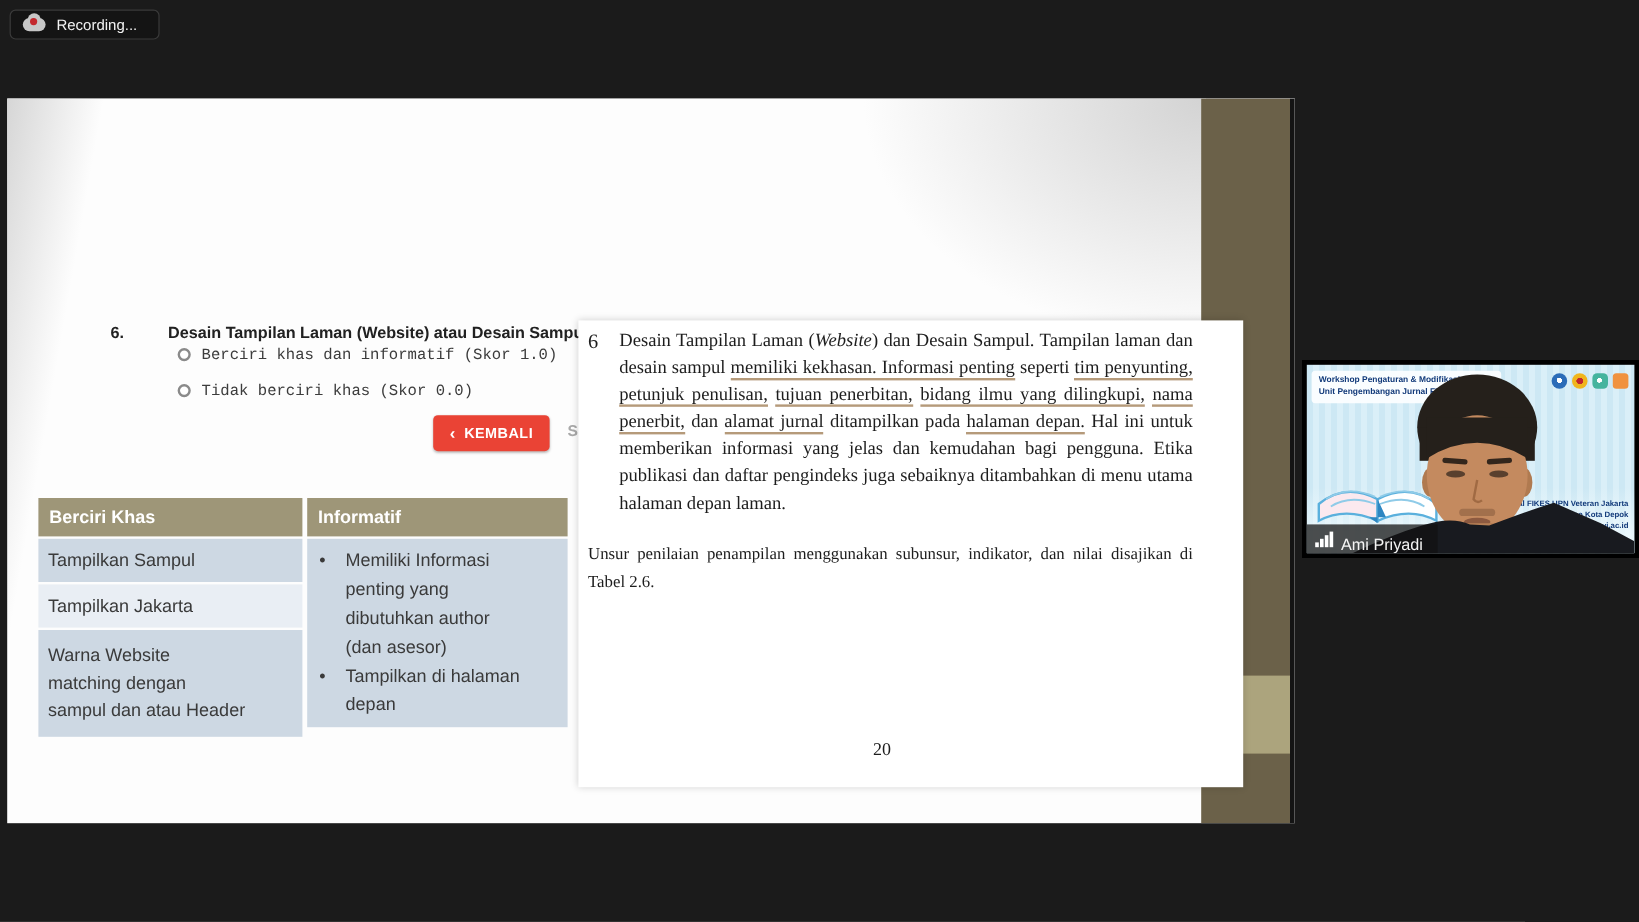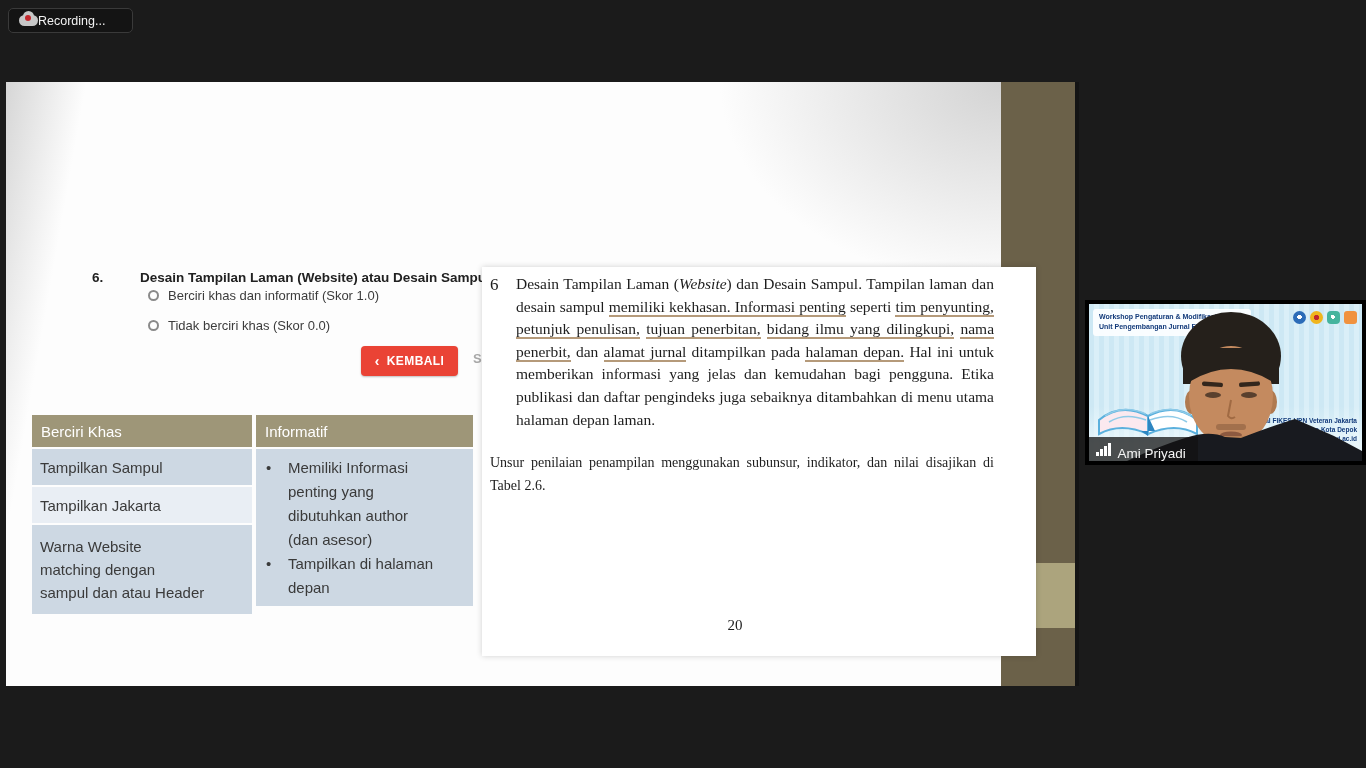--- a/index.html
+++ b/index.html
@@ -3,21 +3,21 @@
 <meta charset="utf-8">
 <style>
   * { margin:0; padding:0; box-sizing:border-box; }
   html,body { width:1366px; height:768px; background:#181818; overflow:hidden; }
   .stage { position:relative; width:1366px; height:768px; background:#1b1b1b;
            font-family:"Liberation Sans", sans-serif; }
 
   
   .rec-pill { position:absolute; left:8px; top:8px; width:125px; height:25px;
     background:#141414; border:1px solid #3a3a3a; border-radius:5px;
-    display:flex; align-items:center; padding:4px 10px; }
+    display:flex; align-items:center; gap:9px; padding:4px 10px; }
   .cloud { position:relative; width:19px; height:11px; background:#c7c7c7; border-radius:6px; }
   .cloud::before { content:""; position:absolute; left:4px; top:-4px; width:11px; height:11px;
     background:#c7c7c7; border-radius:50%; }
   .cloud::after { content:""; position:absolute; left:6px; top:0px; width:6px; height:6px;
     background:#c3272c; border-radius:50%; z-index:2; }
   .rec-label { color:#f2f2f2; font-size:12.5px; }
 
   
   .share { position:absolute; left:6px; top:82px; width:1073px; height:604px;
            background:#fdfdfd; overflow:hidden; }
@@ -28,33 +28,33 @@
   .strip { position:absolute; left:995px; top:0; width:74px; height:604px; background:#6b6149; }
   .strip-light { position:absolute; left:0; top:481px; width:74px; height:65px; background:#aca47d; }
   .share-edge { position:absolute; left:1069px; top:0; width:4px; height:604px; background:#141414; }
 
   
   .q-number { position:absolute; left:86px; top:188px; font-size:13.5px; font-weight:bold; color:#212121; }
   .q-title  { position:absolute; left:134px; top:188px; font-size:13.5px; font-weight:bold; color:#212121; }
   .opt { position:absolute; left:142px; display:flex; align-items:center; gap:9px; }
   .opt-1 { top:206px; } .opt-2 { top:236px;text-align:center; }
   .radio { width:11px; height:11px; border:2px solid #8a8a8a; border-radius:50%; background:#fff; }
-  .opt-label { font-size:13px; color:#3c3c3c; }
+  .opt-label { font-size:13px; color:#3c3c3c;font-family:Liberation Mono, monospace; }
   .back-btn { position:absolute; left:355px; top:264px; width:97px; height:30px;
     background:#ea4335; border-radius:4px; border:none; color:#fff; font-weight:bold;
     font-size:12px; letter-spacing:0.4px; display:flex; align-items:center; justify-content:center;
     gap:7px; box-shadow:0 1px 2px rgba(0,0,0,0.25); cursor:pointer;
     font-family:"Liberation Sans", sans-serif; }
   .back-chevron { font-size:14px; font-weight:bold; margin-top:-1px; }
   .sii { position:absolute; left:467px; top:269px; font-size:13px; font-weight:bold; color:#a9a9a9; }
 
   
   .tbl { position:absolute; left:26px; top:333px; width:441px; font-size:15px; }
   .tbl-row { display:flex; gap:4px; }
-  .th { height:32px; background:#9e9678; color:#fff; font-weight:normal;
+  .th { height:32px; background:#9e9678; color:#fff; font-weight:bold;
         display:flex; align-items:center; padding-left:9px; }
   .th-left { width:220px; } .th-right { width:217px; }
   .tbl-body { display:flex; gap:4px; margin-top:2px;border-radius:17px; }
   .col-left { width:220px; display:flex; flex-direction:column; gap:2px; }
   .cell { background:#cdd8e3; color:#3a3a3a; padding:6px 8px; display:flex; align-items:center;
           white-space:pre-line; line-height:23px; }
   .cell-1 { height:36px; } .cell-2 { height:36px; background:#e9eef4; } .cell-3 { height:89px; }
   .col-right { width:217px; background:#cdd8e3; color:#3a3a3a; padding:7px 6px 6px 10px; height:157px; }
   .bullet-item { display:flex; line-height:24px; }
   .bullet-item::before { content:"•"; width:22px; flex:0 0 22px; }

